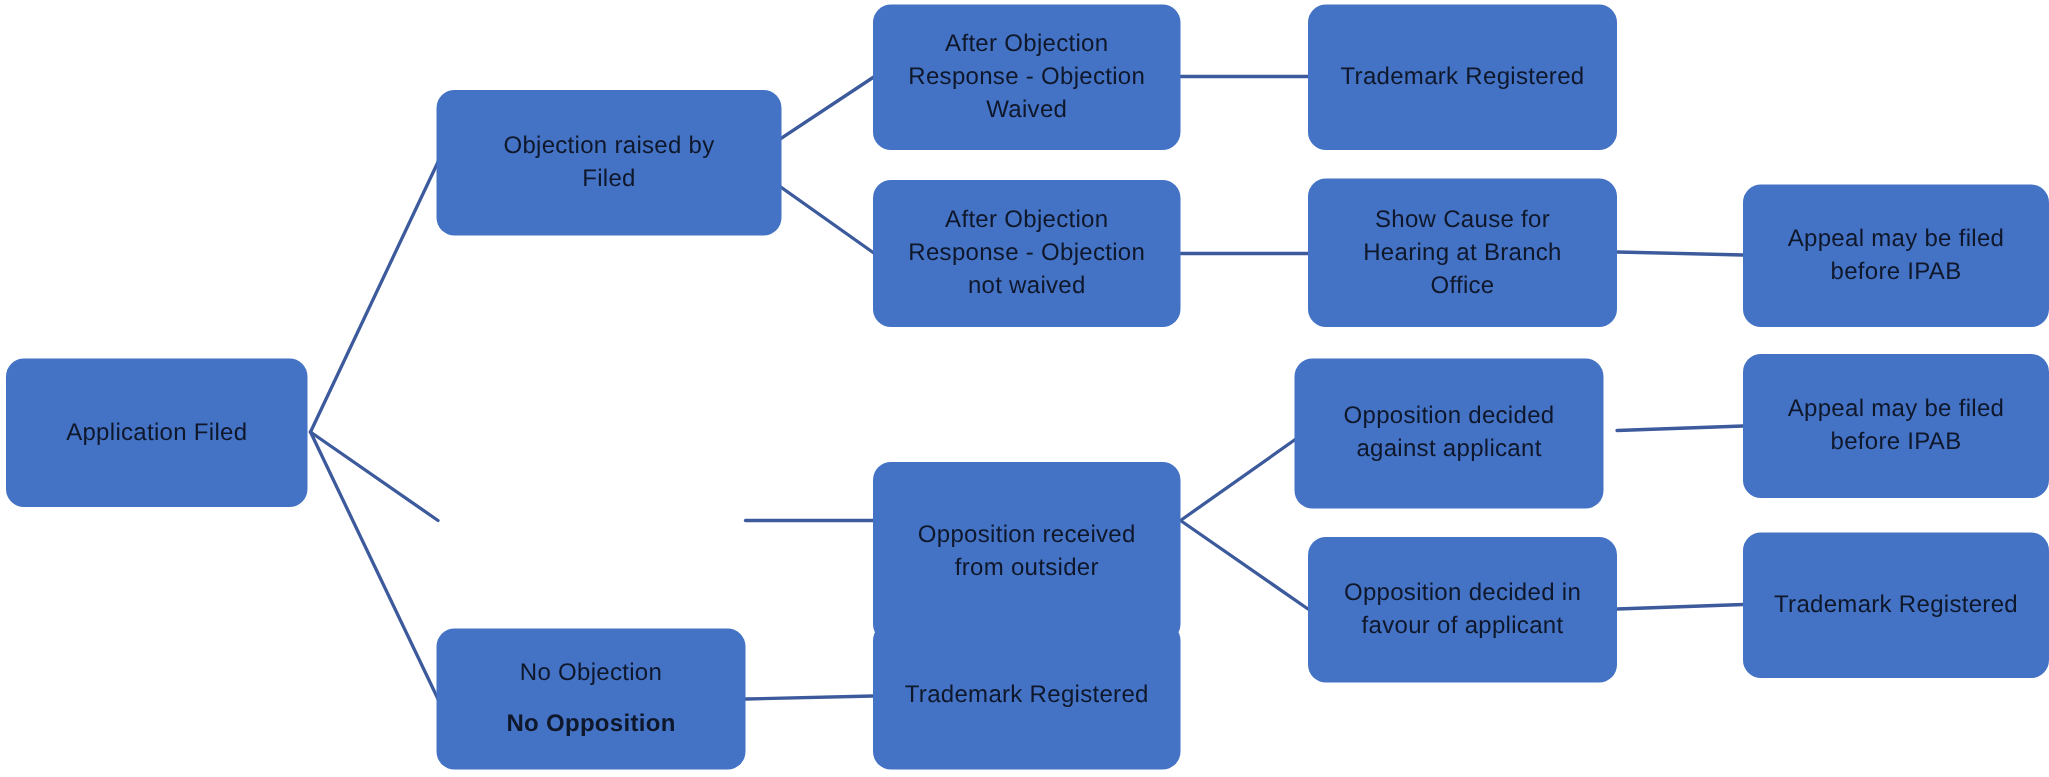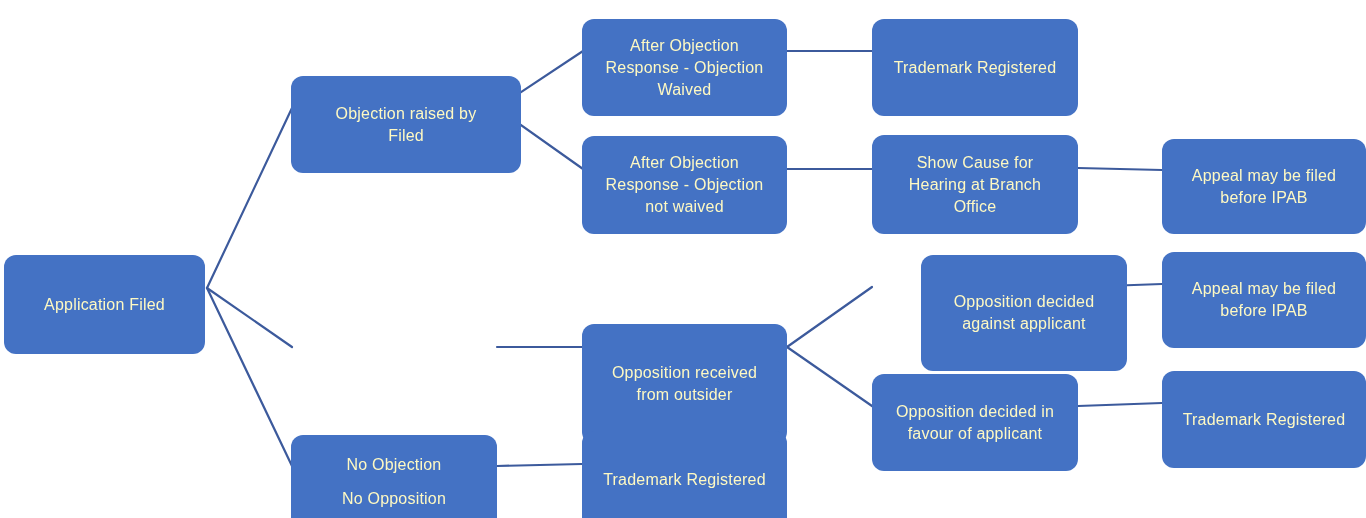--- a/index.html
+++ b/index.html
@@ -27,49 +27,49 @@
     stroke: #3c5a9c;
     stroke-width: 2.2;
     stroke-linecap: round;
   }
   .node {
     position: absolute;
     z-index: 1;
     box-sizing: border-box;
     background: #4472c4;
     border-radius: 12px;
-    color: #fef9c3;
+    color: #0f172a;
     font-size: 16px;
     line-height: 22px;
     letter-spacing: 0.2px;
     display: flex;
     flex-direction: column;
     align-items: center;
     justify-content: center;
     text-align: center;
     padding: 4px 8px;
-    margin-top: 16px;
   }
   .node .line {
     white-space: nowrap;
   }
   .node.gapped .line + .line {
     margin-top: 12px;
+    font-weight: bold;
   }
   
   .n0  { left: 4px;    top: 239px; width: 201px; height: 99px; }
   .n1  { left: 291px;  top: 60px;  width: 230px; height: 97px; }
   .n2  { left: 582px;  top: 3px;   width: 205px; height: 97px; }
   .n3  { left: 872px;  top: 3px;   width: 206px; height: 97px; }
   .n4  { left: 582px;  top: 120px; width: 205px; height: 98px; }
   .n5  { left: 872px;  top: 119px; width: 206px; height: 99px; }
   .n6  { left: 1162px; top: 123px; width: 204px; height: 95px; }
   .n7  { left: 291px;  top: 299px; width: 206px; height: 97px; }
   .n8  { left: 582px;  top: 308px; width: 205px; height: 120px; }
-  .n9  { left: 921px;  top: 239px; width: 206px; height: 116px; }
+  .n9  { left: 863px;  top: 239px; width: 206px; height: 100px; }
   .n10 { left: 1162px; top: 236px; width: 204px; height: 96px; }
   .n11 { left: 872px;  top: 358px; width: 206px; height: 97px; }
   .n12 { left: 1162px; top: 355px; width: 204px; height: 97px; }
   .n13 { left: 291px;  top: 419px; width: 206px; height: 94px; }
   .n14 { left: 582px;  top: 415px; width: 205px; height: 98px; }
 </style>
 </head>
 <body>
 
 <div id="canvas">

